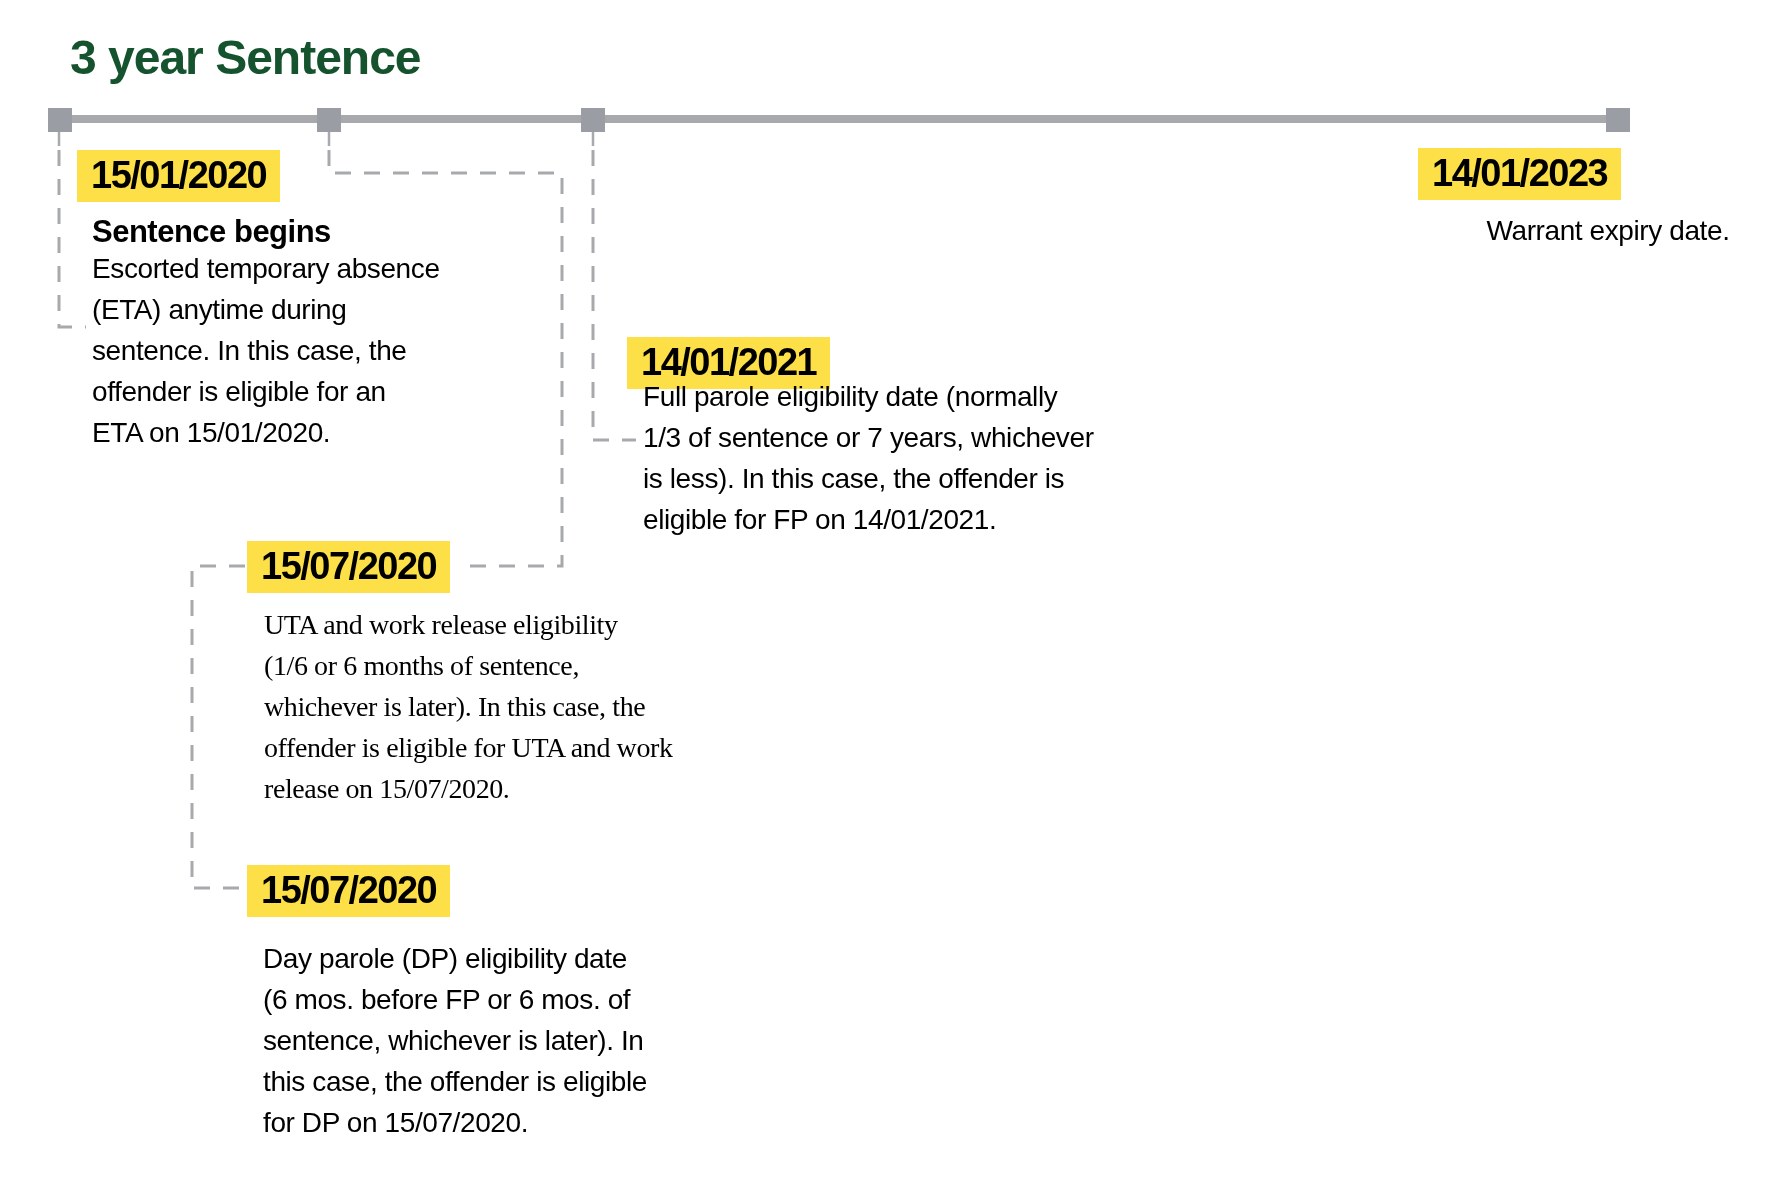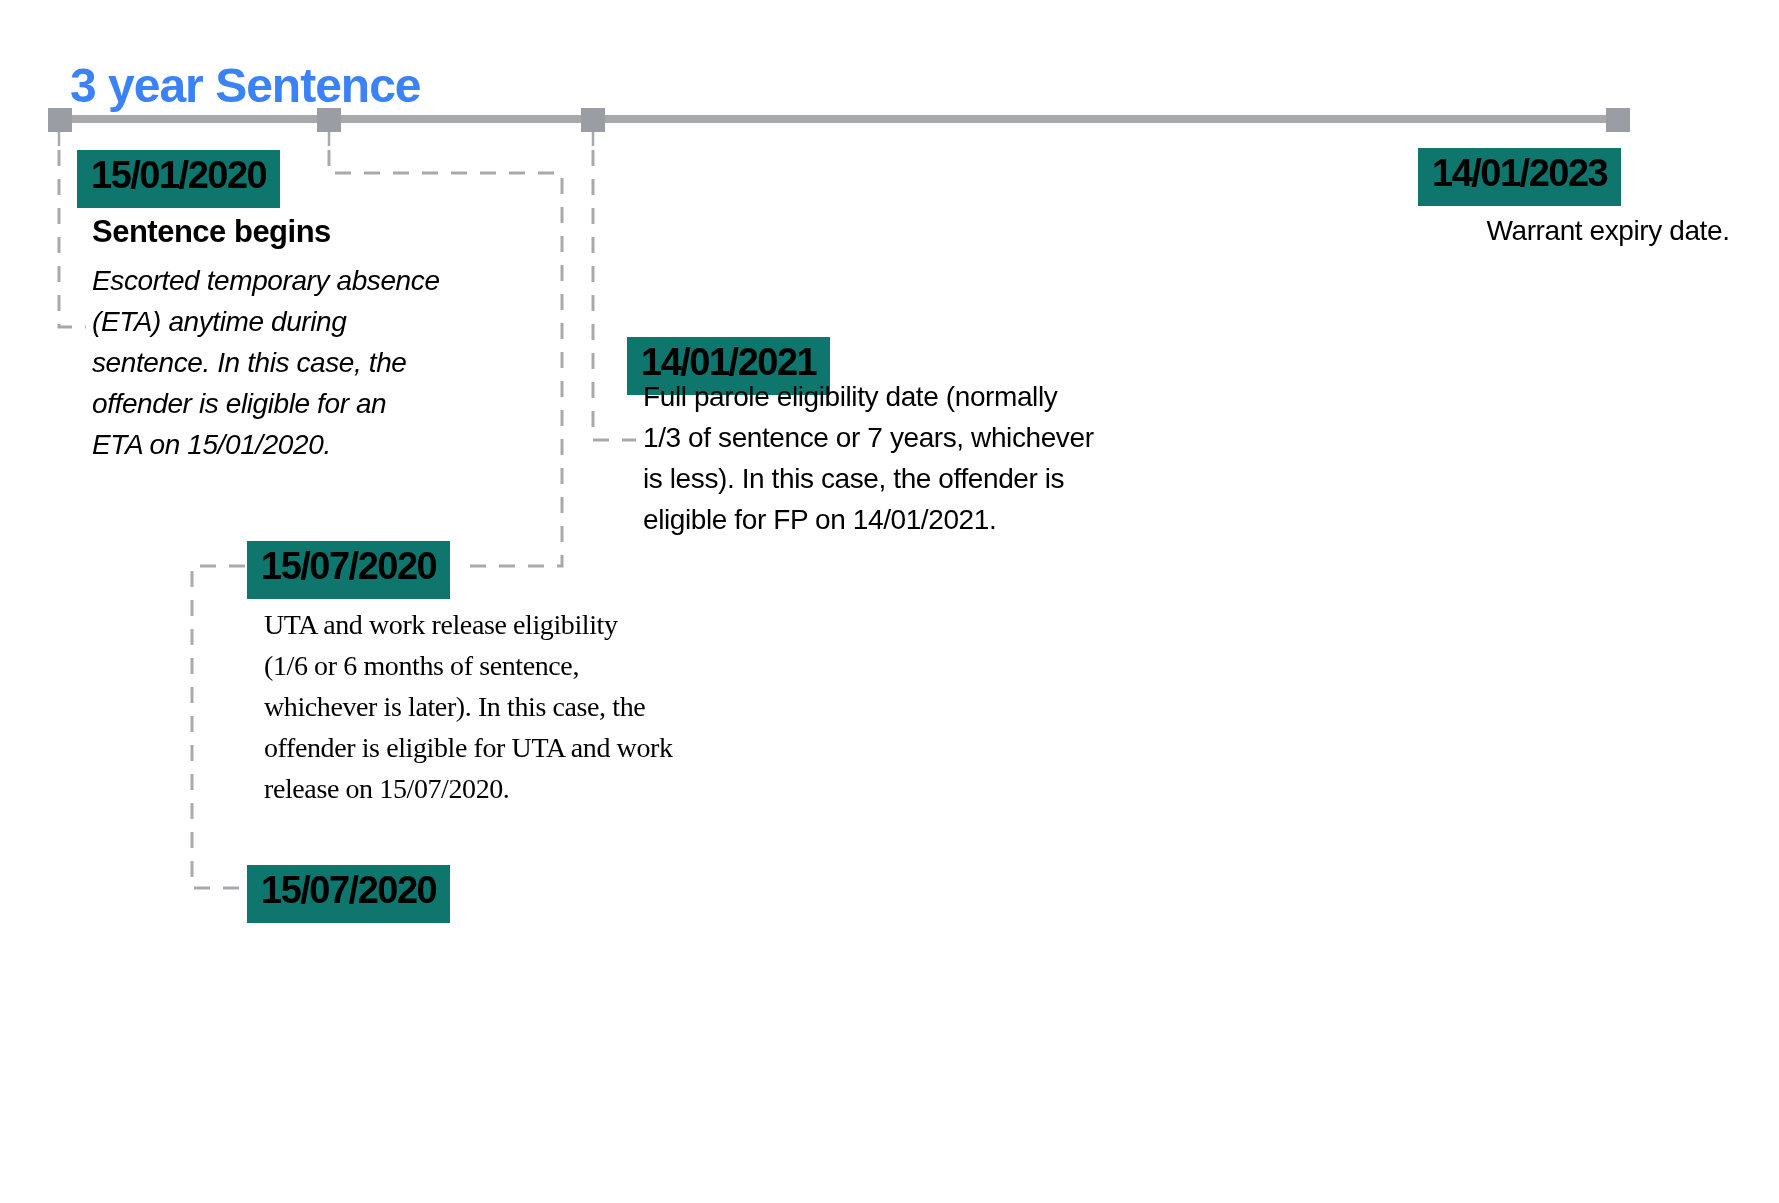--- a/index.html
+++ b/index.html
@@ -6,44 +6,44 @@
   #stage{
     position:relative;
     width:1779px;height:1203px;
     background:#ffffff;
     font-family:"Liberation Sans", sans-serif;
     overflow:hidden;
   }
   #connector-layer{position:absolute;left:0;top:0;}
   .title{
     position:absolute;left:70px;top:30px;
-    font-size:48px;font-weight:bold;color:#3b82f6;
-    letter-spacing:-1px;line-height:56px;margin-top:28px;
+    font-size:48px;font-weight:bold;color:#14532d;
+    letter-spacing:-1px;line-height:56px;
   }
   .badge{
     position:absolute;
-    background:#0f766e;color:#000000;
+    background:#fde047;color:#000000;
     font-size:38px;font-weight:bold;
     letter-spacing:-1.5px;
-    padding:5px 14px 13px 14px;
+    padding:5px 14px 7px 14px;
     line-height:40px;
     white-space:nowrap;
   }
   .heading{
     position:absolute;left:92px;top:214px;
     font-size:31px;font-weight:bold;color:#000000;
     letter-spacing:-0.5px;line-height:36px;
   }
   .para{
     position:absolute;
     font-size:28px;color:#000000;
     line-height:41px;letter-spacing:-0.4px;
     white-space:pre-line;
   }
-  #para-sentence-begins{left:92px;top:260px;width:560px;font-style:italic;}
+  #para-sentence-begins{left:92px;top:248px;width:560px;}
   #para-full-parole{left:643px;top:376px;width:600px;}
   #para-uta{left:264px;top:604px;width:600px;font-family:Liberation Serif, serif;}
   #para-day-parole{left:263px;top:938px;width:560px;}
   #para-warrant{left:1438px;top:210px;width:340px;text-align:center;}
   #badge-sentence-begins{left:77px;top:150px;}
   #badge-full-parole{left:627px;top:317px;margin-top:20px;}
   #badge-uta{left:247px;top:541px;}
   #badge-warrant{left:1418px;top:148px;}
   #badge-day-parole{left:247px;top:865px;}
 </style>
@@ -88,17 +88,22 @@
 eligible for FP on 14/01/2021.</div>
 
   <div class="badge" id="badge-uta">15/07/2020</div>
   <div class="para" id="para-uta">UTA and work release eligibility
 (1/6 or 6 months of sentence,
 whichever is later). In this case, the
 offender is eligible for UTA and work
 release on 15/07/2020.</div>
 
   <div class="badge" id="badge-day-parole">15/07/2020</div>
+  <div class="para" id="para-day-parole">Day parole (DP) eligibility date
+(6 mos. before FP or 6 mos. of
+sentence, whichever is later). In
+this case, the offender is eligible
+for DP on 15/07/2020.</div>
 
   <div class="badge" id="badge-warrant">14/01/2023</div>
   <div class="para" id="para-warrant">Warrant expiry date.</div>
 
 </div>
 
 </body></html>

